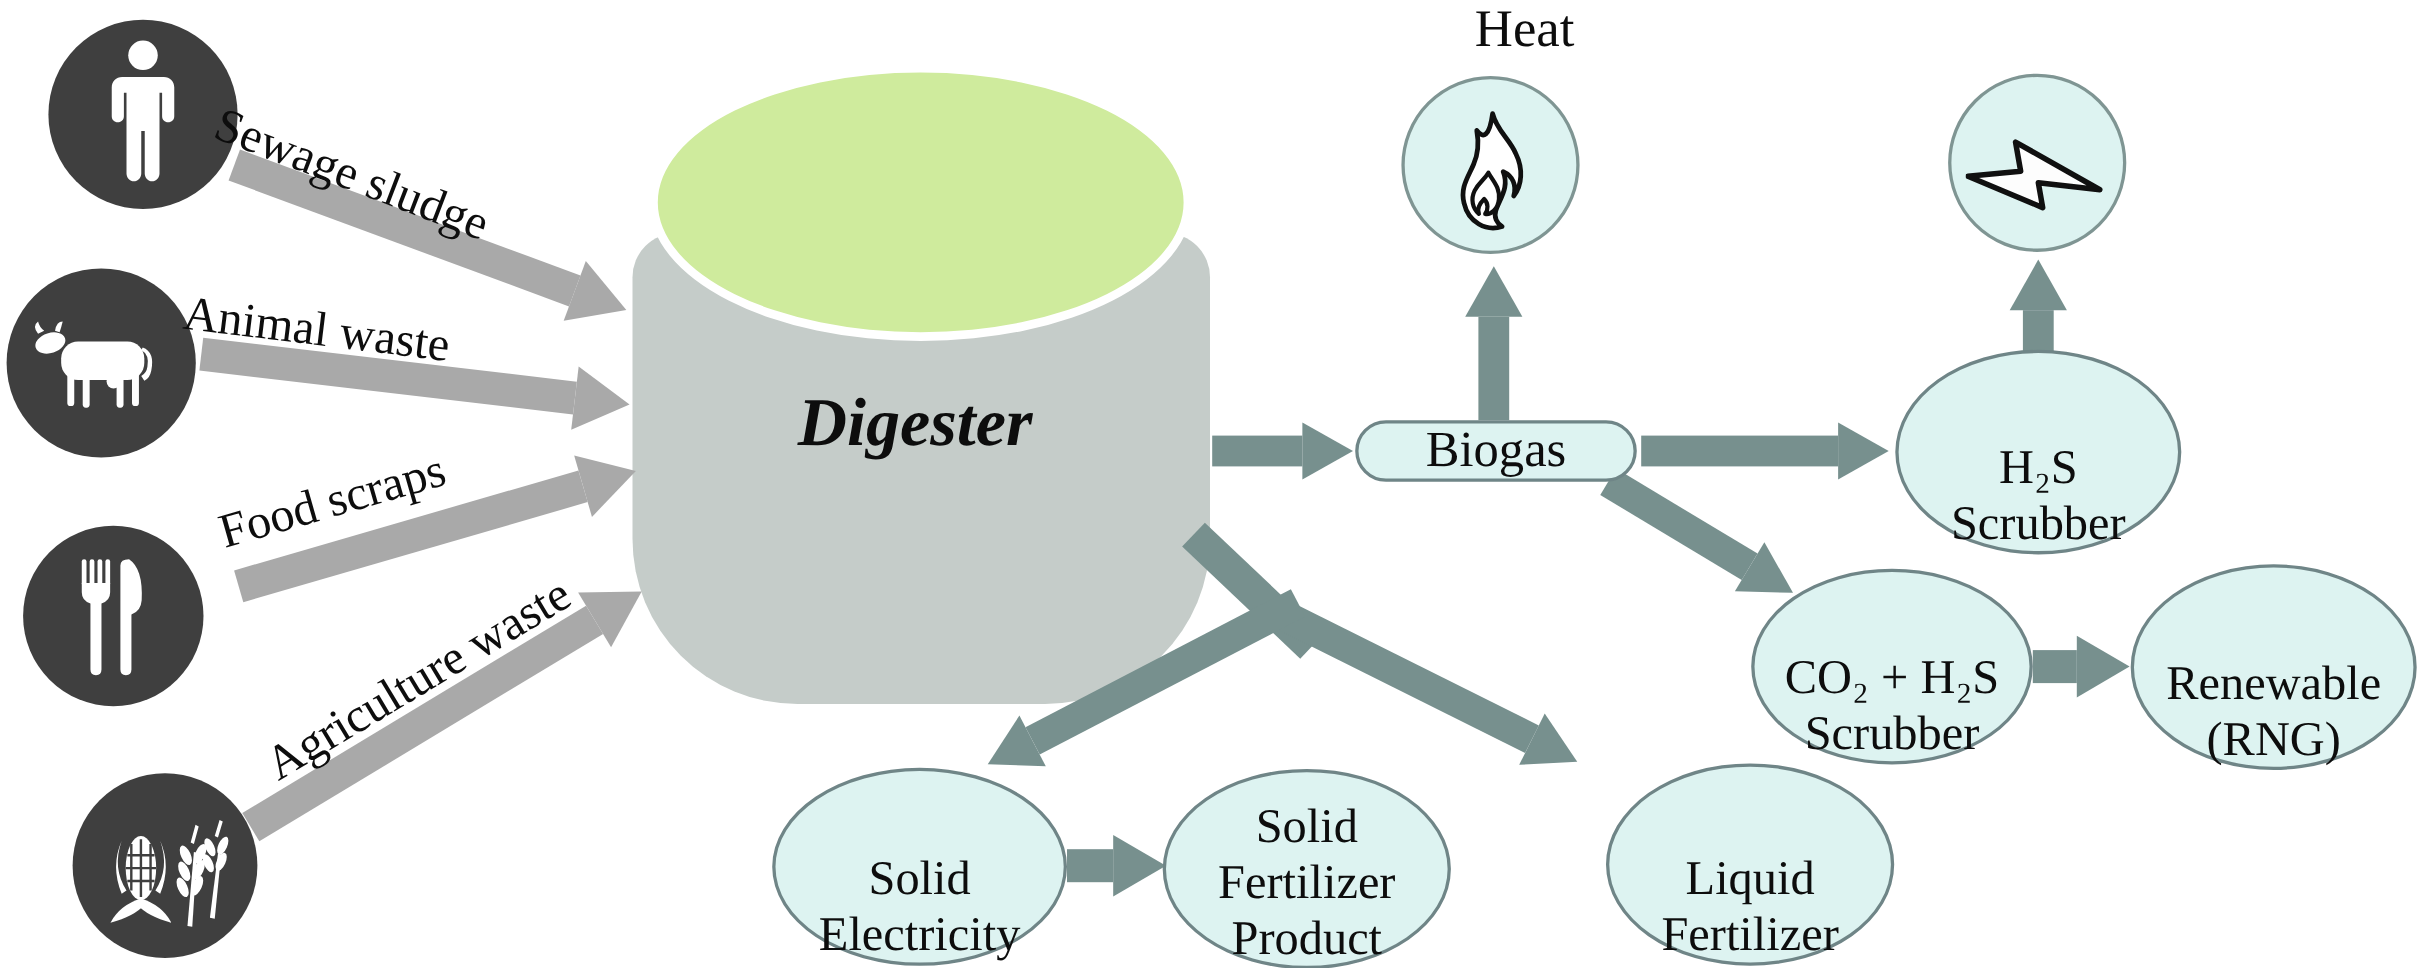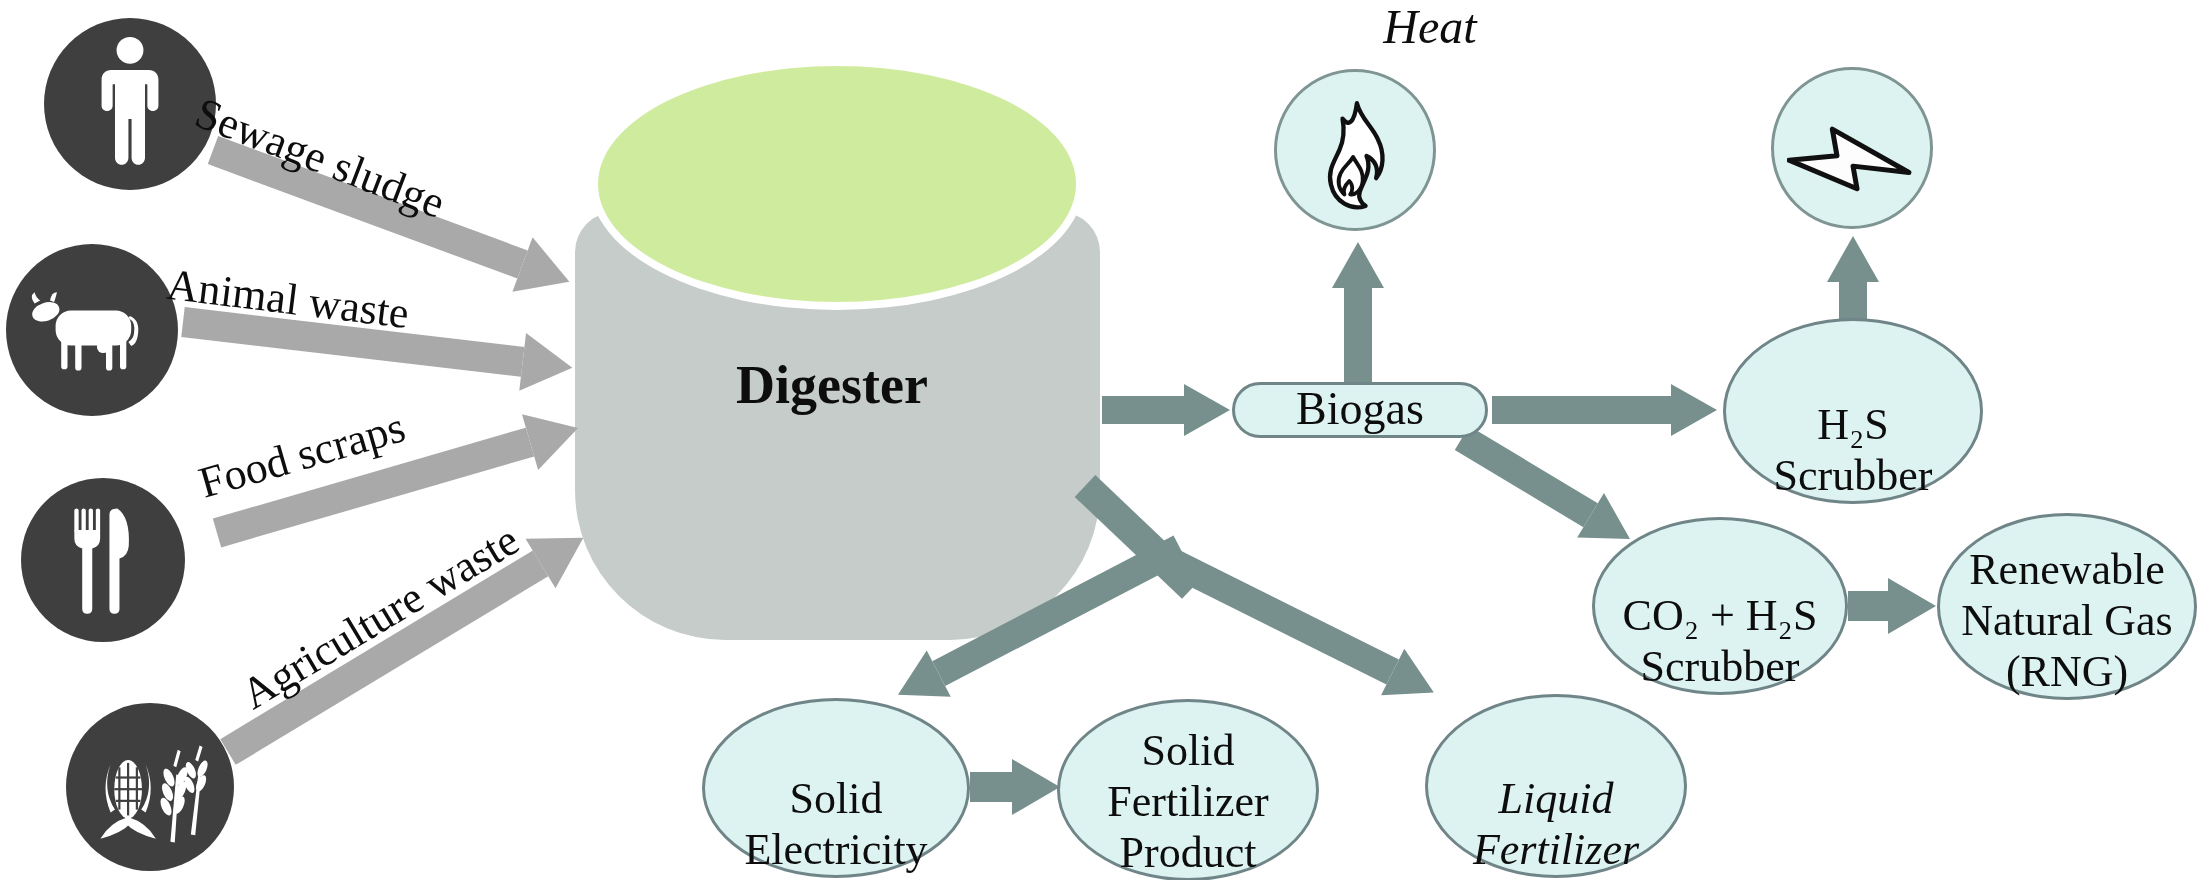--- a/index.html
+++ b/index.html
@@ -59,40 +59,40 @@
   #ar-branch-b   {left:1180px;top:522px;width:318px;--rot:152.5deg;}
   #digestate-stem{position:absolute;left:1085px;top:471px;width:148px;height:30px;
     background:#77908e;transform-origin:0 50%;transform:rotate(43.5deg);}
 
   
   #digester-body{position:absolute;left:575px;top:212px;width:525px;height:428px;
     background:#c5ccc9;border-radius:40px 40px 150px 150px;}
   #digester-dome{position:absolute;left:590px;top:58px;width:478px;height:236px;
     background:#cfeb9d;border:8px solid #ffffff;border-radius:50%;}
   #digester-label{position:absolute;left:832px;top:385px;transform:translate(-50%,-50%);
-    font-size:54px;font-weight:bold;white-space:nowrap;}
+    font-size:62px;font-weight:bold;white-space:nowrap;font-style:italic;}
 
   
   .node{position:absolute;background:#ddf3f1;border:3px solid #6f8587;
     display:flex;flex-direction:column;align-items:center;justify-content:flex-end;
     text-align:center;font-size:44px;line-height:1.16;box-sizing:border-box;}
   .node.ellipse{border-radius:50%;}
   .node div{white-space:nowrap;}
   #node-biogas{left:1232px;top:382px;width:256px;height:56px;border-radius:28px;font-size:46px;}
   #node-heat-circle{left:1274px;top:69px; width:162px;height:162px;border-radius:50%;border-color:#7f9593;}
   #node-elec-circle{left:1771px;top:67px; width:162px;height:162px;border-radius:50%;border-color:#7f9593;}
   #node-h2s {left:1723px;top:318px;width:260px;height:186px;}
   #node-co2 {left:1592px;top:517px;width:256px;height:178px;}
   #node-rng {left:1937px;top:513px;width:260px;height:187px;}
   #node-sep {left:702px; top:698px;width:268px;height:180px;}
   #node-fert{left:1057px;top:699px;width:262px;height:182px;}
-  #node-liq {left:1425px;top:694px;width:262px;height:184px;font-style:italic;}
+  #node-liq {left:1460px;top:694px;width:262px;height:184px;}
 
   .circle-title{position:absolute;transform:translate(-50%,-50%);font-size:48px;white-space:nowrap;}
-  #title-heat{left:1430px;top:26px;font-style:italic;}
+  #title-heat{left:1386px;top:26px;}
   #title-elec{left:1852px;top:26px;}
 </style>
 </head>
 <body>
 
 <div id="canvas">
 
   <div id="digester-body"></div>
   <div id="digester-dome"></div>
   <div id="digester-label">Digester</div>
@@ -257,21 +257,20 @@
     <div>Scrubber</div>
   </div>
 
   <div class="node ellipse" id="node-co2">
     <div>CO₂ + H₂S</div>
     <div>Scrubber</div>
   </div>
 
   <div class="node ellipse" id="node-rng">
     <div>Renewable</div>
-    <div>Natural Gas</div>
     <div>(RNG)</div>
   </div>
 
   <div class="node ellipse" id="node-sep">
     <div>Solid</div>
     <div>Electricity</div>
   </div>
 
   <div class="node ellipse" id="node-fert">
     <div>Solid</div>

